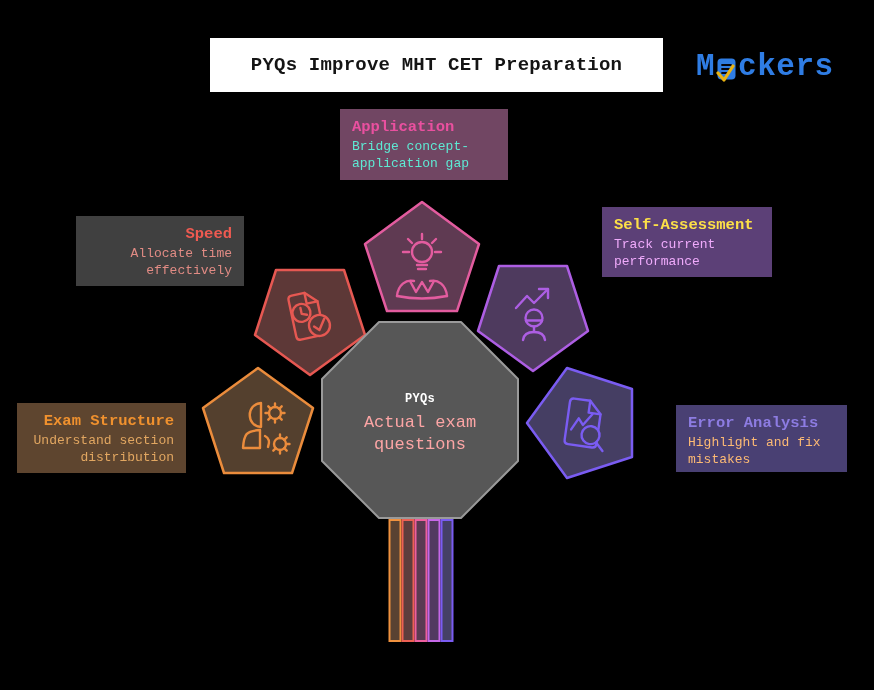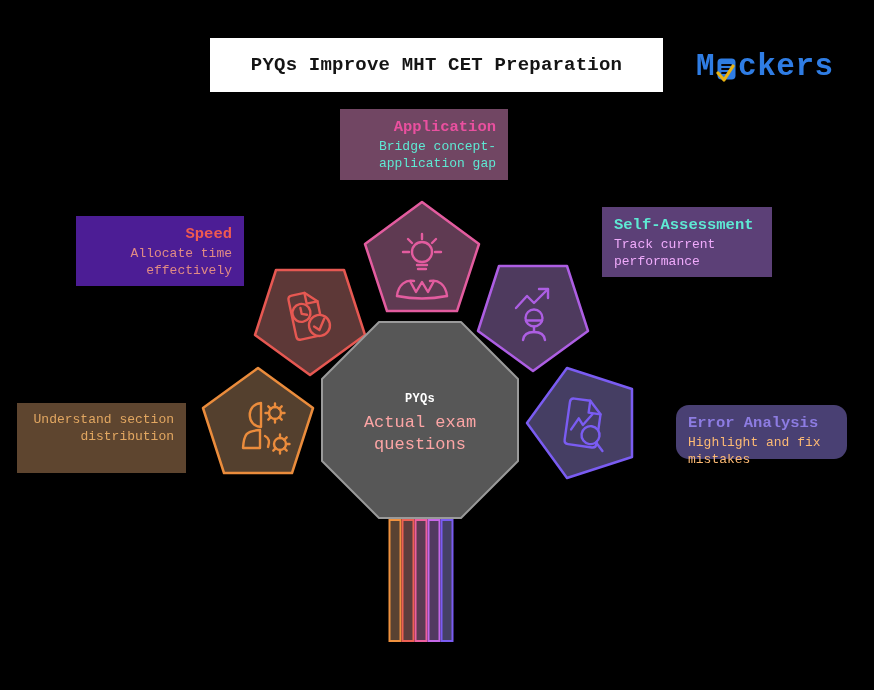--- a/index.html
+++ b/index.html
@@ -14,25 +14,25 @@
   }
   .title-box span{color:#141414;font-size:19px;font-weight:700;letter-spacing:.2px;}
   .brand{
     position:absolute;left:696px;top:46px;height:40px;display:flex;align-items:center;
     color:#2f7de4;font-size:31px;font-weight:700;letter-spacing:.5px;
   }
   .brand .brand-icon{margin:6px 1px 0 1px;}
   .node{position:absolute;box-sizing:border-box;padding:9px 12px;}
   .node-title{font-size:15.5px;font-weight:700;margin-bottom:3px;}
   .node-desc{font-size:13px;line-height:1.28;white-space:pre-line;}
-  .node-application{left:340px;top:109px;width:168px;height:71px;text-align:right;}
+  .node-application{left:340px;top:109px;width:168px;height:71px;text-align:left;}
   .node-speed{left:76px;top:216px;width:168px;height:70px;text-align:right;}
   .node-self{left:602px;top:207px;width:170px;height:70px;text-align:left;}
   .node-exam{left:17px;top:403px;width:169px;height:70px;text-align:right;}
-  .node-error{left:676px;top:405px;width:171px;height:54px;text-align:left;border-radius:13px;}
+  .node-error{left:676px;top:405px;width:171px;height:67px;text-align:left;}
   .center-label{position:absolute;left:330px;top:392px;width:180px;text-align:center;color:#fff;}
   .center-title{font-size:12px;font-weight:700;letter-spacing:.3px;margin-bottom:6px;}
   .center-desc{font-size:17px;line-height:1.3;white-space:pre-line;color:#fca5a5;}
 </style>
 </head>
 <body>
 
 <div class="canvas">
 
   <svg class="diagram" width="874" height="690" viewBox="0 0 874 690">
@@ -121,33 +121,34 @@
     </svg>
     <span>ckers</span>
   </div>
 
   <div class="node node-application" style="background: rgb(113, 70, 99);">
     <div class="node-title" style="color: rgb(233, 80, 159);">Application</div>
     <div class="node-desc" style="color: #5eead4;">Bridge concept-
 application gap</div>
   </div>
 
-  <div class="node node-speed" style="background: #4c1d95;">
+  <div class="node node-speed" style="background: #404040;">
     <div class="node-title" style="color: rgb(239, 90, 81);">Speed</div>
     <div class="node-desc" style="color: rgb(225, 139, 132);">Allocate time
 effectively</div>
   </div>
 
   <div class="node node-self" style="background: rgb(92, 64, 119);">
-    <div class="node-title" style="color: #5eead4;">Self-Assessment</div>
+    <div class="node-title" style="color: #fde047;">Self-Assessment</div>
     <div class="node-desc" style="color: #f0abfc;">Track current
 performance</div>
   </div>
 
   <div class="node node-exam" style="background: rgb(94, 69, 47);">
+    <div class="node-title" style="color: rgb(240, 145, 46);">Exam Structure</div>
     <div class="node-desc" style="color: rgb(226, 167, 97);">Understand section
 distribution</div>
   </div>
 
   <div class="node node-error" style="background: rgb(73, 64, 115);">
     <div class="node-title" style="color: rgb(141, 124, 226);">Error Analysis</div>
     <div class="node-desc" style="color: #fdba74;">Highlight and fix
 mistakes</div>
   </div>
 

